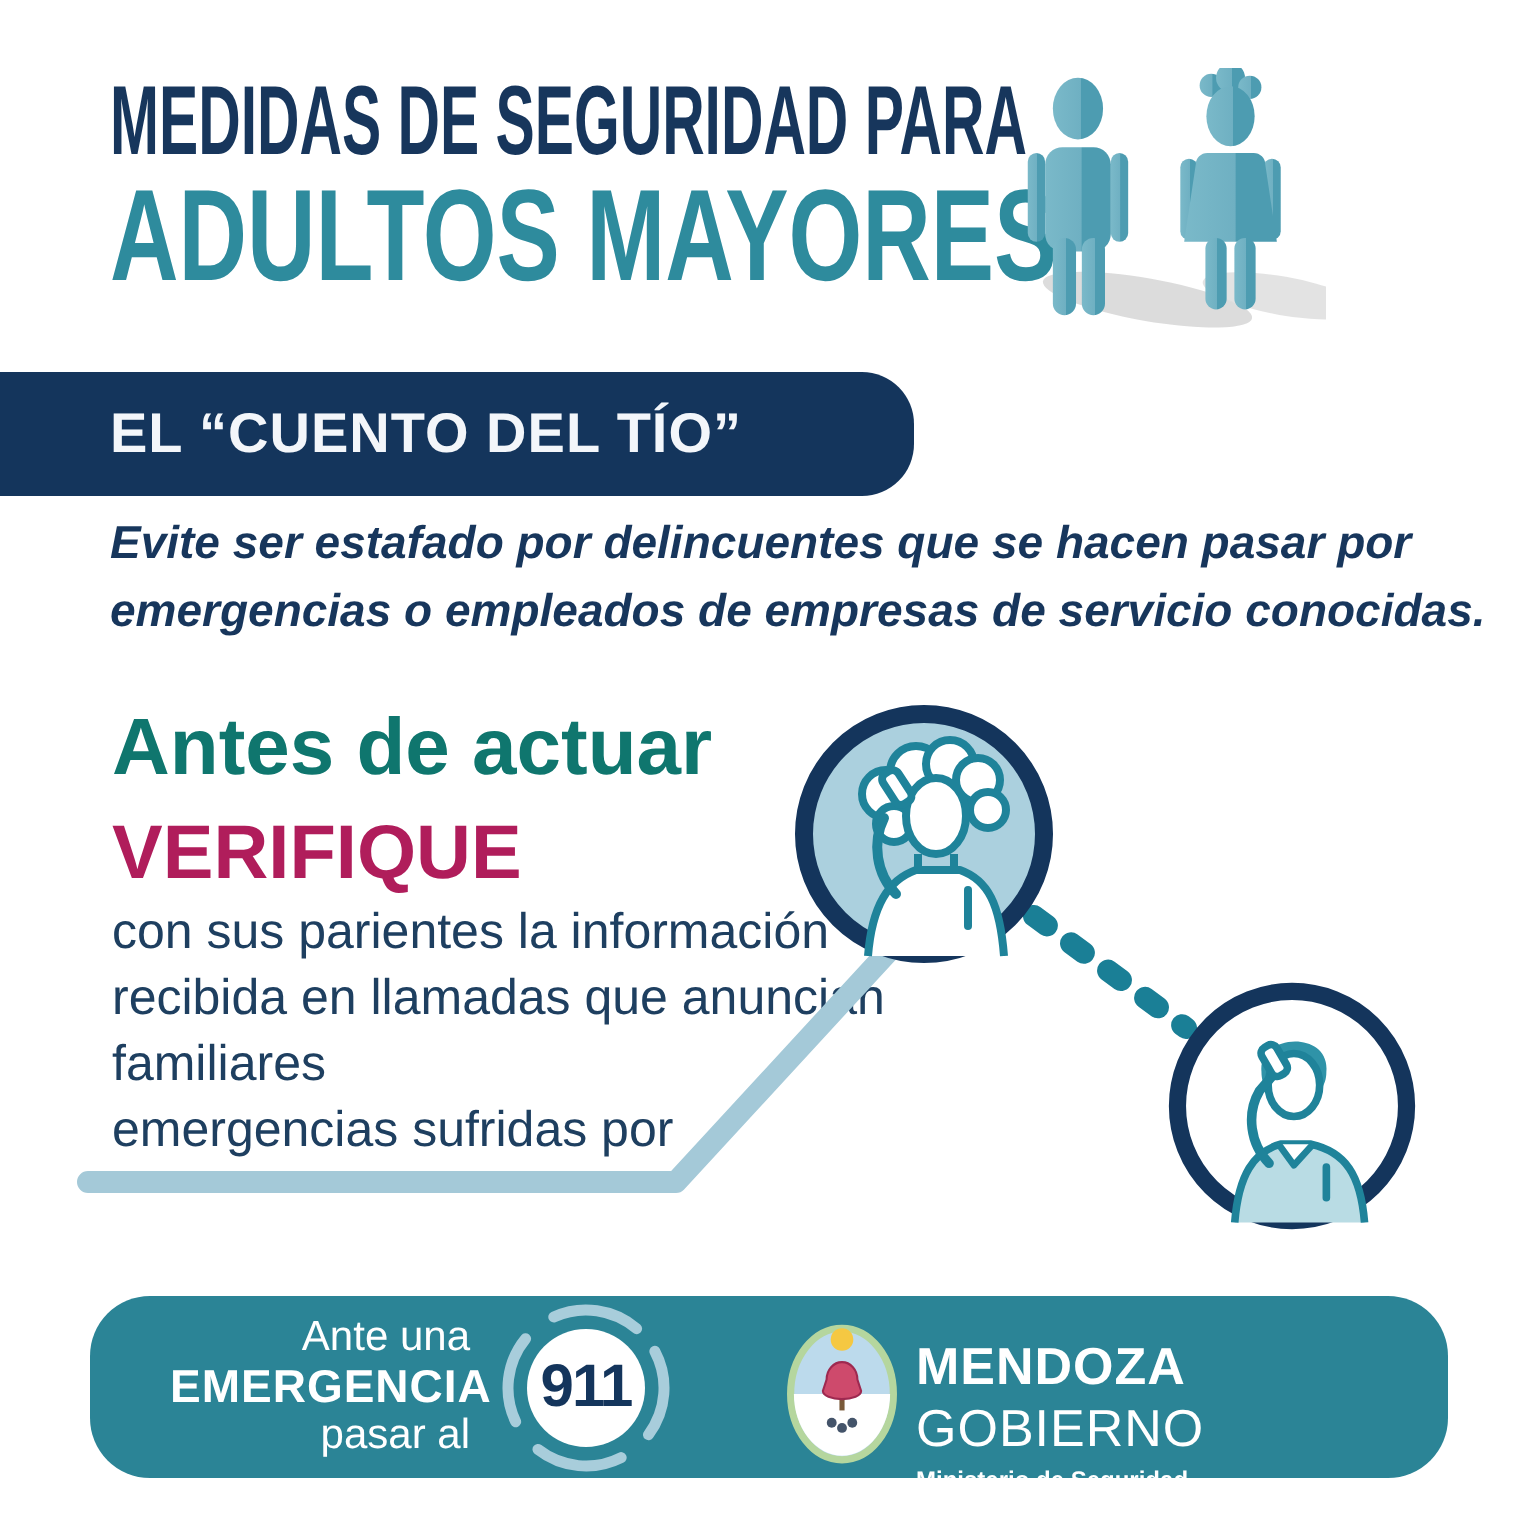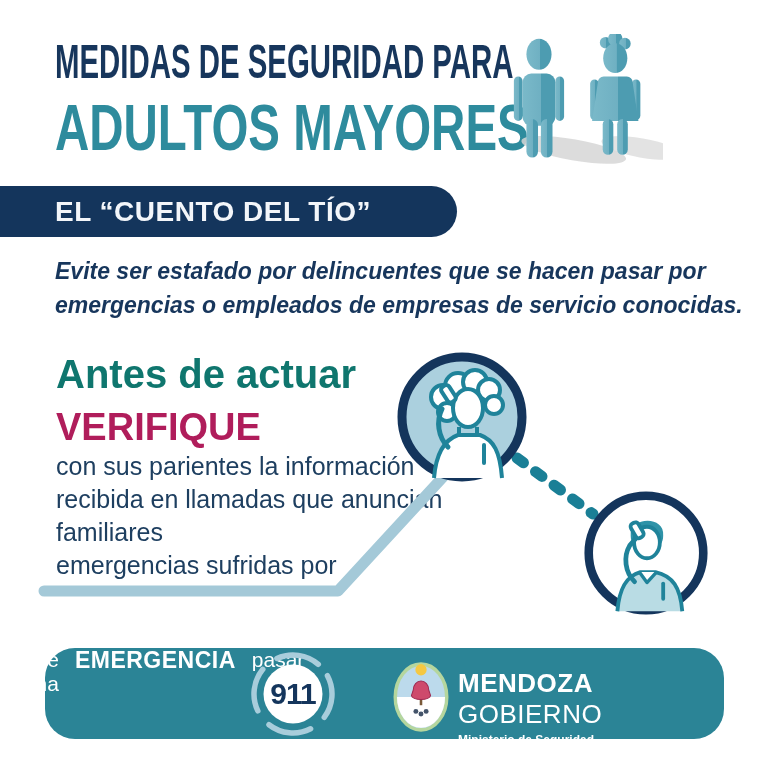--- a/index.html
+++ b/index.html
@@ -7,50 +7,50 @@
     position:relative;width:768px;height:768px;background:#ffffff;overflow:hidden;
     font-family:"Liberation Sans",sans-serif;
   }
   
   .title{position:absolute;left:55px;white-space:nowrap;}
   .title-line1{top:36px;}
   .title-line1 span{
     display:inline-block;font-size:49px;font-weight:800;color:#17365c;
     transform:scaleX(0.60);transform-origin:left center;letter-spacing:0px;line-height:50px;
   }
-  .title-line2{top:96px;}
+  .title-line2{top:86px;}
   .title-line2 span{
     display:inline-block;font-size:65px;font-weight:800;color:#2e8b9d;
     transform:scaleX(0.73);transform-origin:left center;line-height:64px;
   }
   .couple{position:absolute;left:498px;top:34px;}
   
   .banner{
-    position:absolute;left:0;top:186px;width:457px;height:51px;background:#14355c;
+    position:absolute;left:0;top:186px;width:457px;height:62px;background:#14355c;
     border-radius:0 26px 26px 0;display:flex;align-items:center;padding-left:55px;box-sizing:border-box;
   }
   .banner span{color:#f3f6fa;font-size:28px;font-weight:700;letter-spacing:0.5px;}
   
   .intro{position:absolute;left:55px;top:254px;color:#17365c;font-size:23px;font-weight:700;font-style:italic;line-height:34px;}
   
   .advice-lead{position:absolute;left:56px;top:352px;color:#0f766e;font-size:40px;font-weight:800;}
   .advice-emphasis{position:absolute;left:56px;top:406px;color:#b01d5b;font-size:38px;font-weight:800;}
   .advice-body{position:absolute;left:56px;top:450px;color:#1e3f60;font-size:25px;font-weight:400;line-height:33px;}
   
   .connectors{position:absolute;left:0;top:0;pointer-events:none;}
   .circle-icon{position:absolute;}
   .circle-caller{left:396px;top:351px;}
   .circle-relative{left:583px;top:490px;}
   
   .footer-bar{
     position:absolute;left:45px;top:648px;width:679px;height:91px;background:#2b8496;border-radius:30px;
   }
   .emergency-text{
-    position:absolute;left:40px;top:0;height:100%;width:150px;display:flex;flex-direction:row;
-    justify-content:center;text-align:right;color:#ffffff;line-height:1.12;gap:16px;
+    position:absolute;left:40px;top:0;height:100%;width:150px;display:flex;flex-direction:column;
+    justify-content:center;text-align:right;color:#ffffff;line-height:1.12;
   }
   .emergency-text .l1,.emergency-text .l3{font-size:21px;font-weight:400;}
   .emergency-text .l2{font-size:23px;font-weight:700;letter-spacing:0.5px;}
   .badge-911{position:absolute;left:202px;top:0px;width:92px;height:92px;}
   .badge-911 .num{
     position:absolute;left:0;top:0;width:92px;height:92px;display:flex;align-items:center;justify-content:center;
     color:#14355c;font-size:30px;font-weight:800;letter-spacing:-1px;
   }
   .crest{position:absolute;left:347px;top:12px;}
   .gov-text{position:absolute;left:413px;top:20px;color:#ffffff;}

